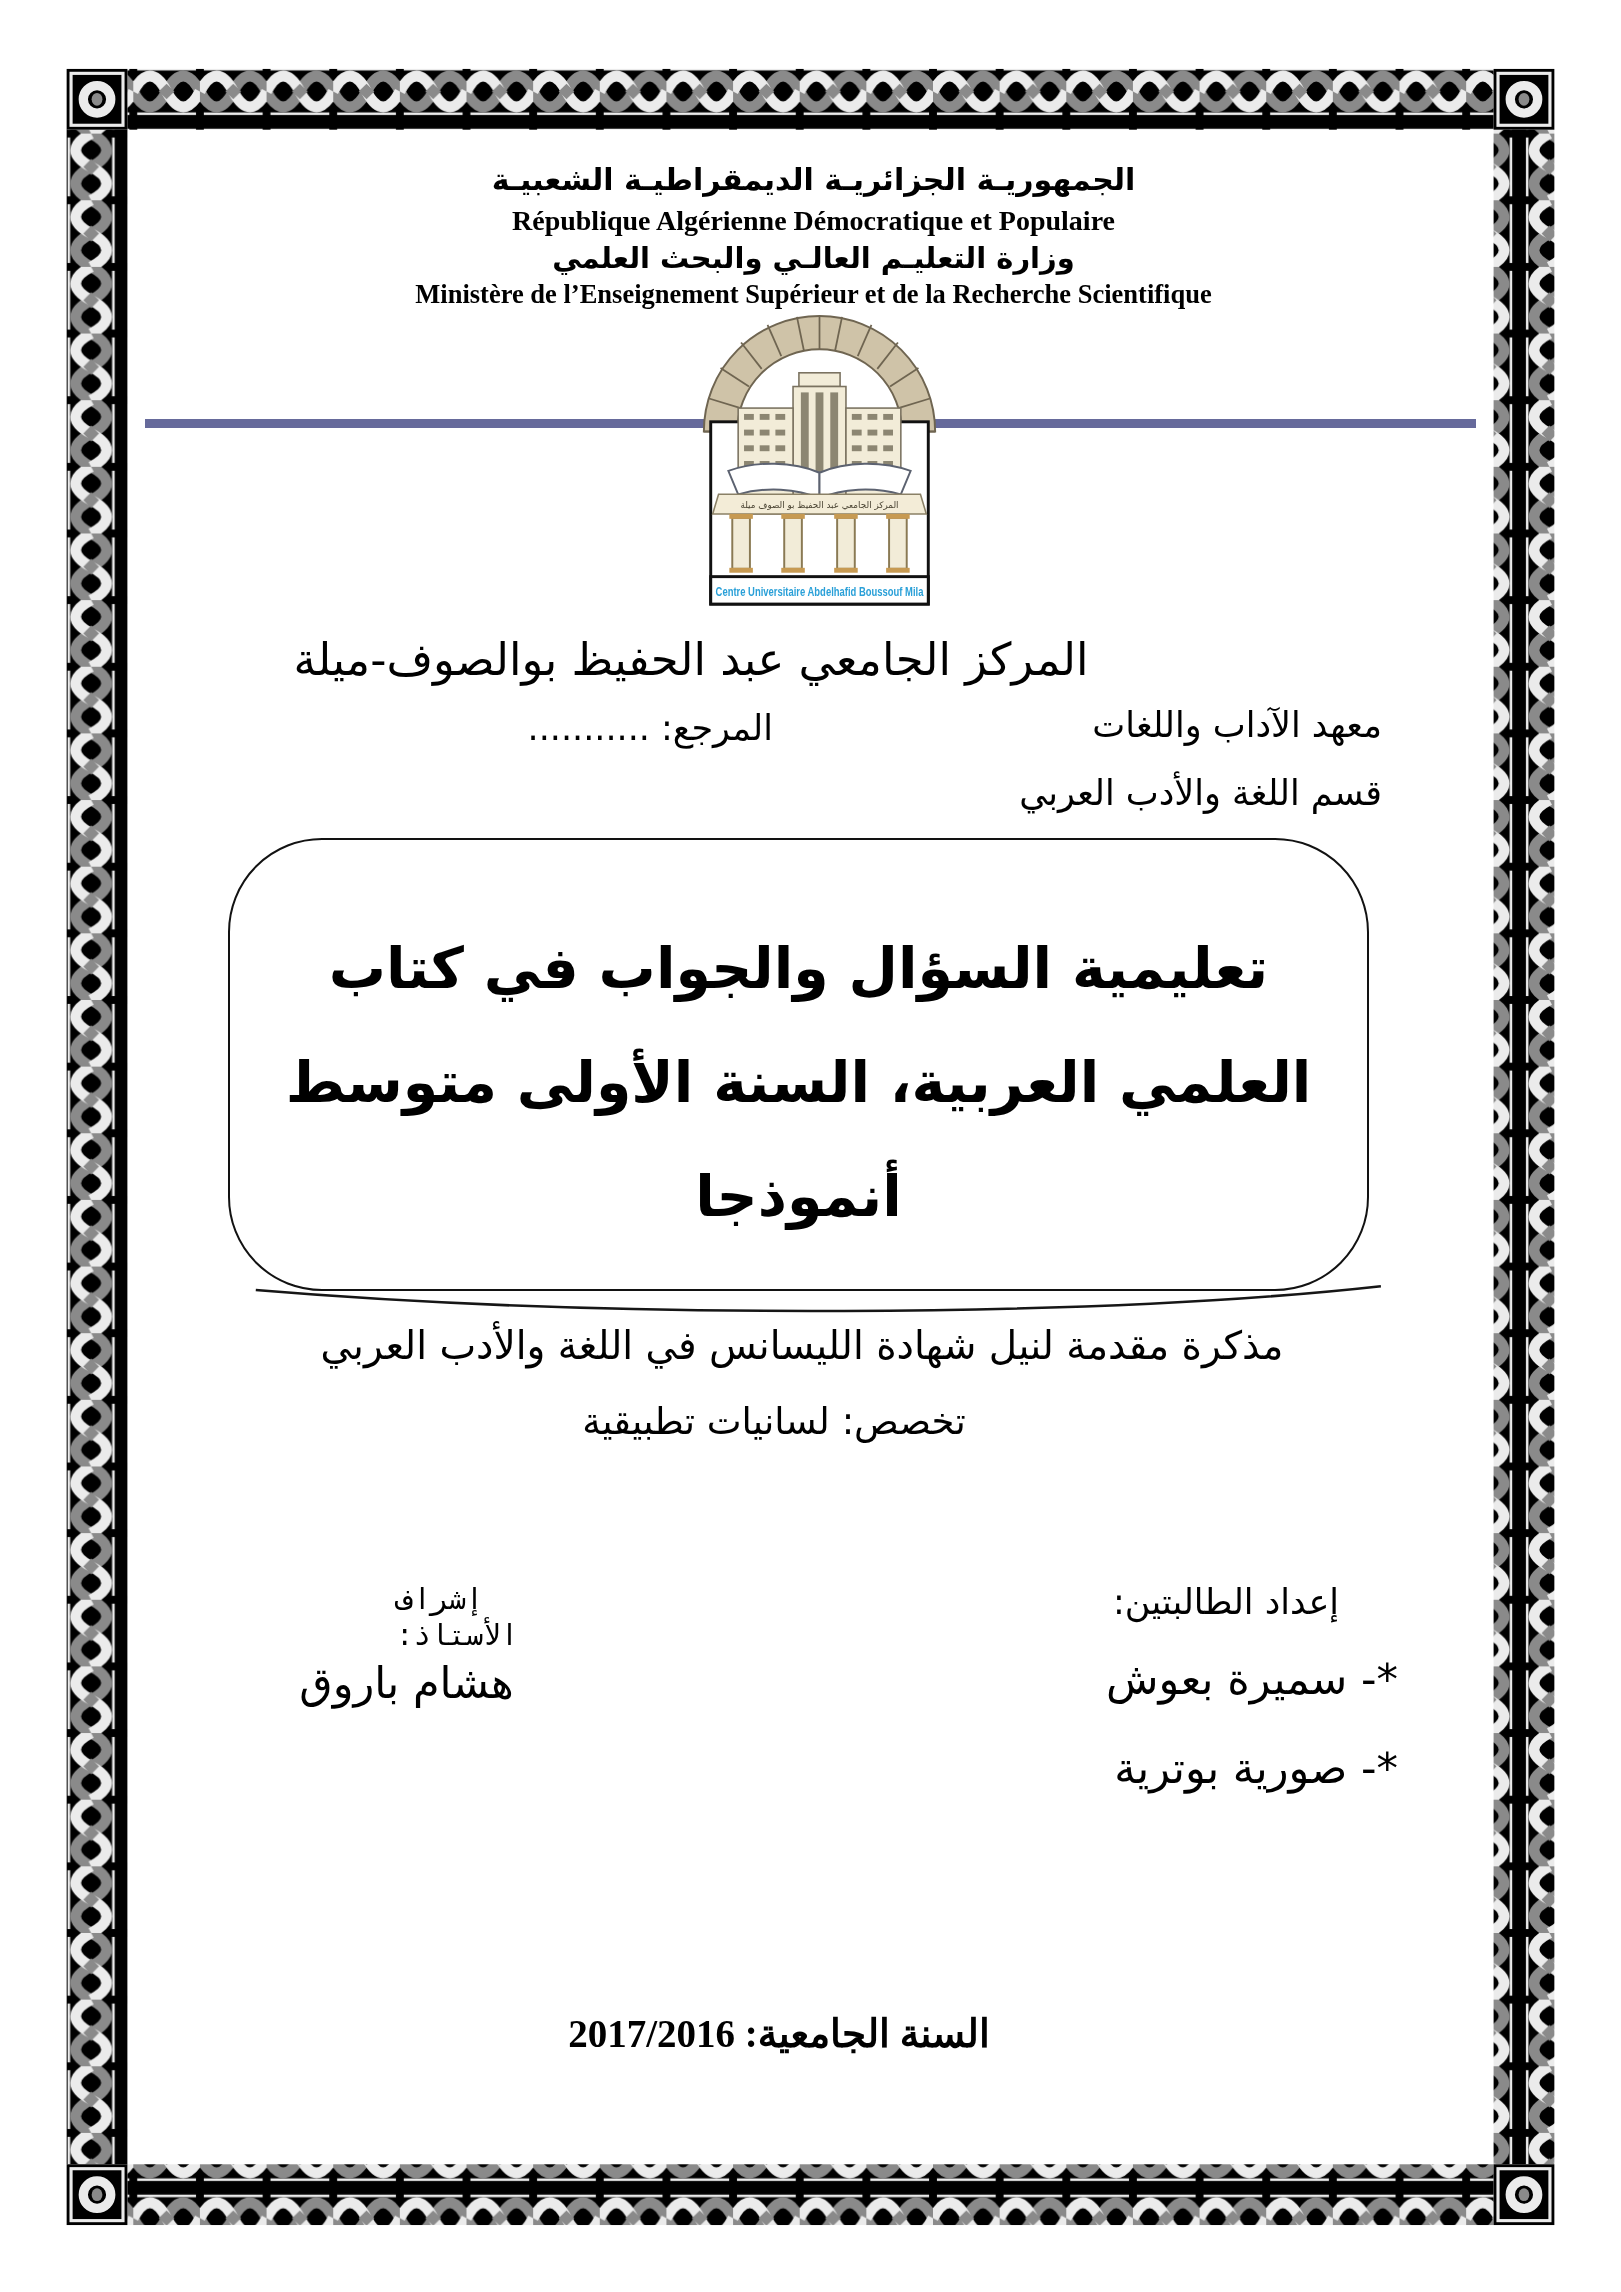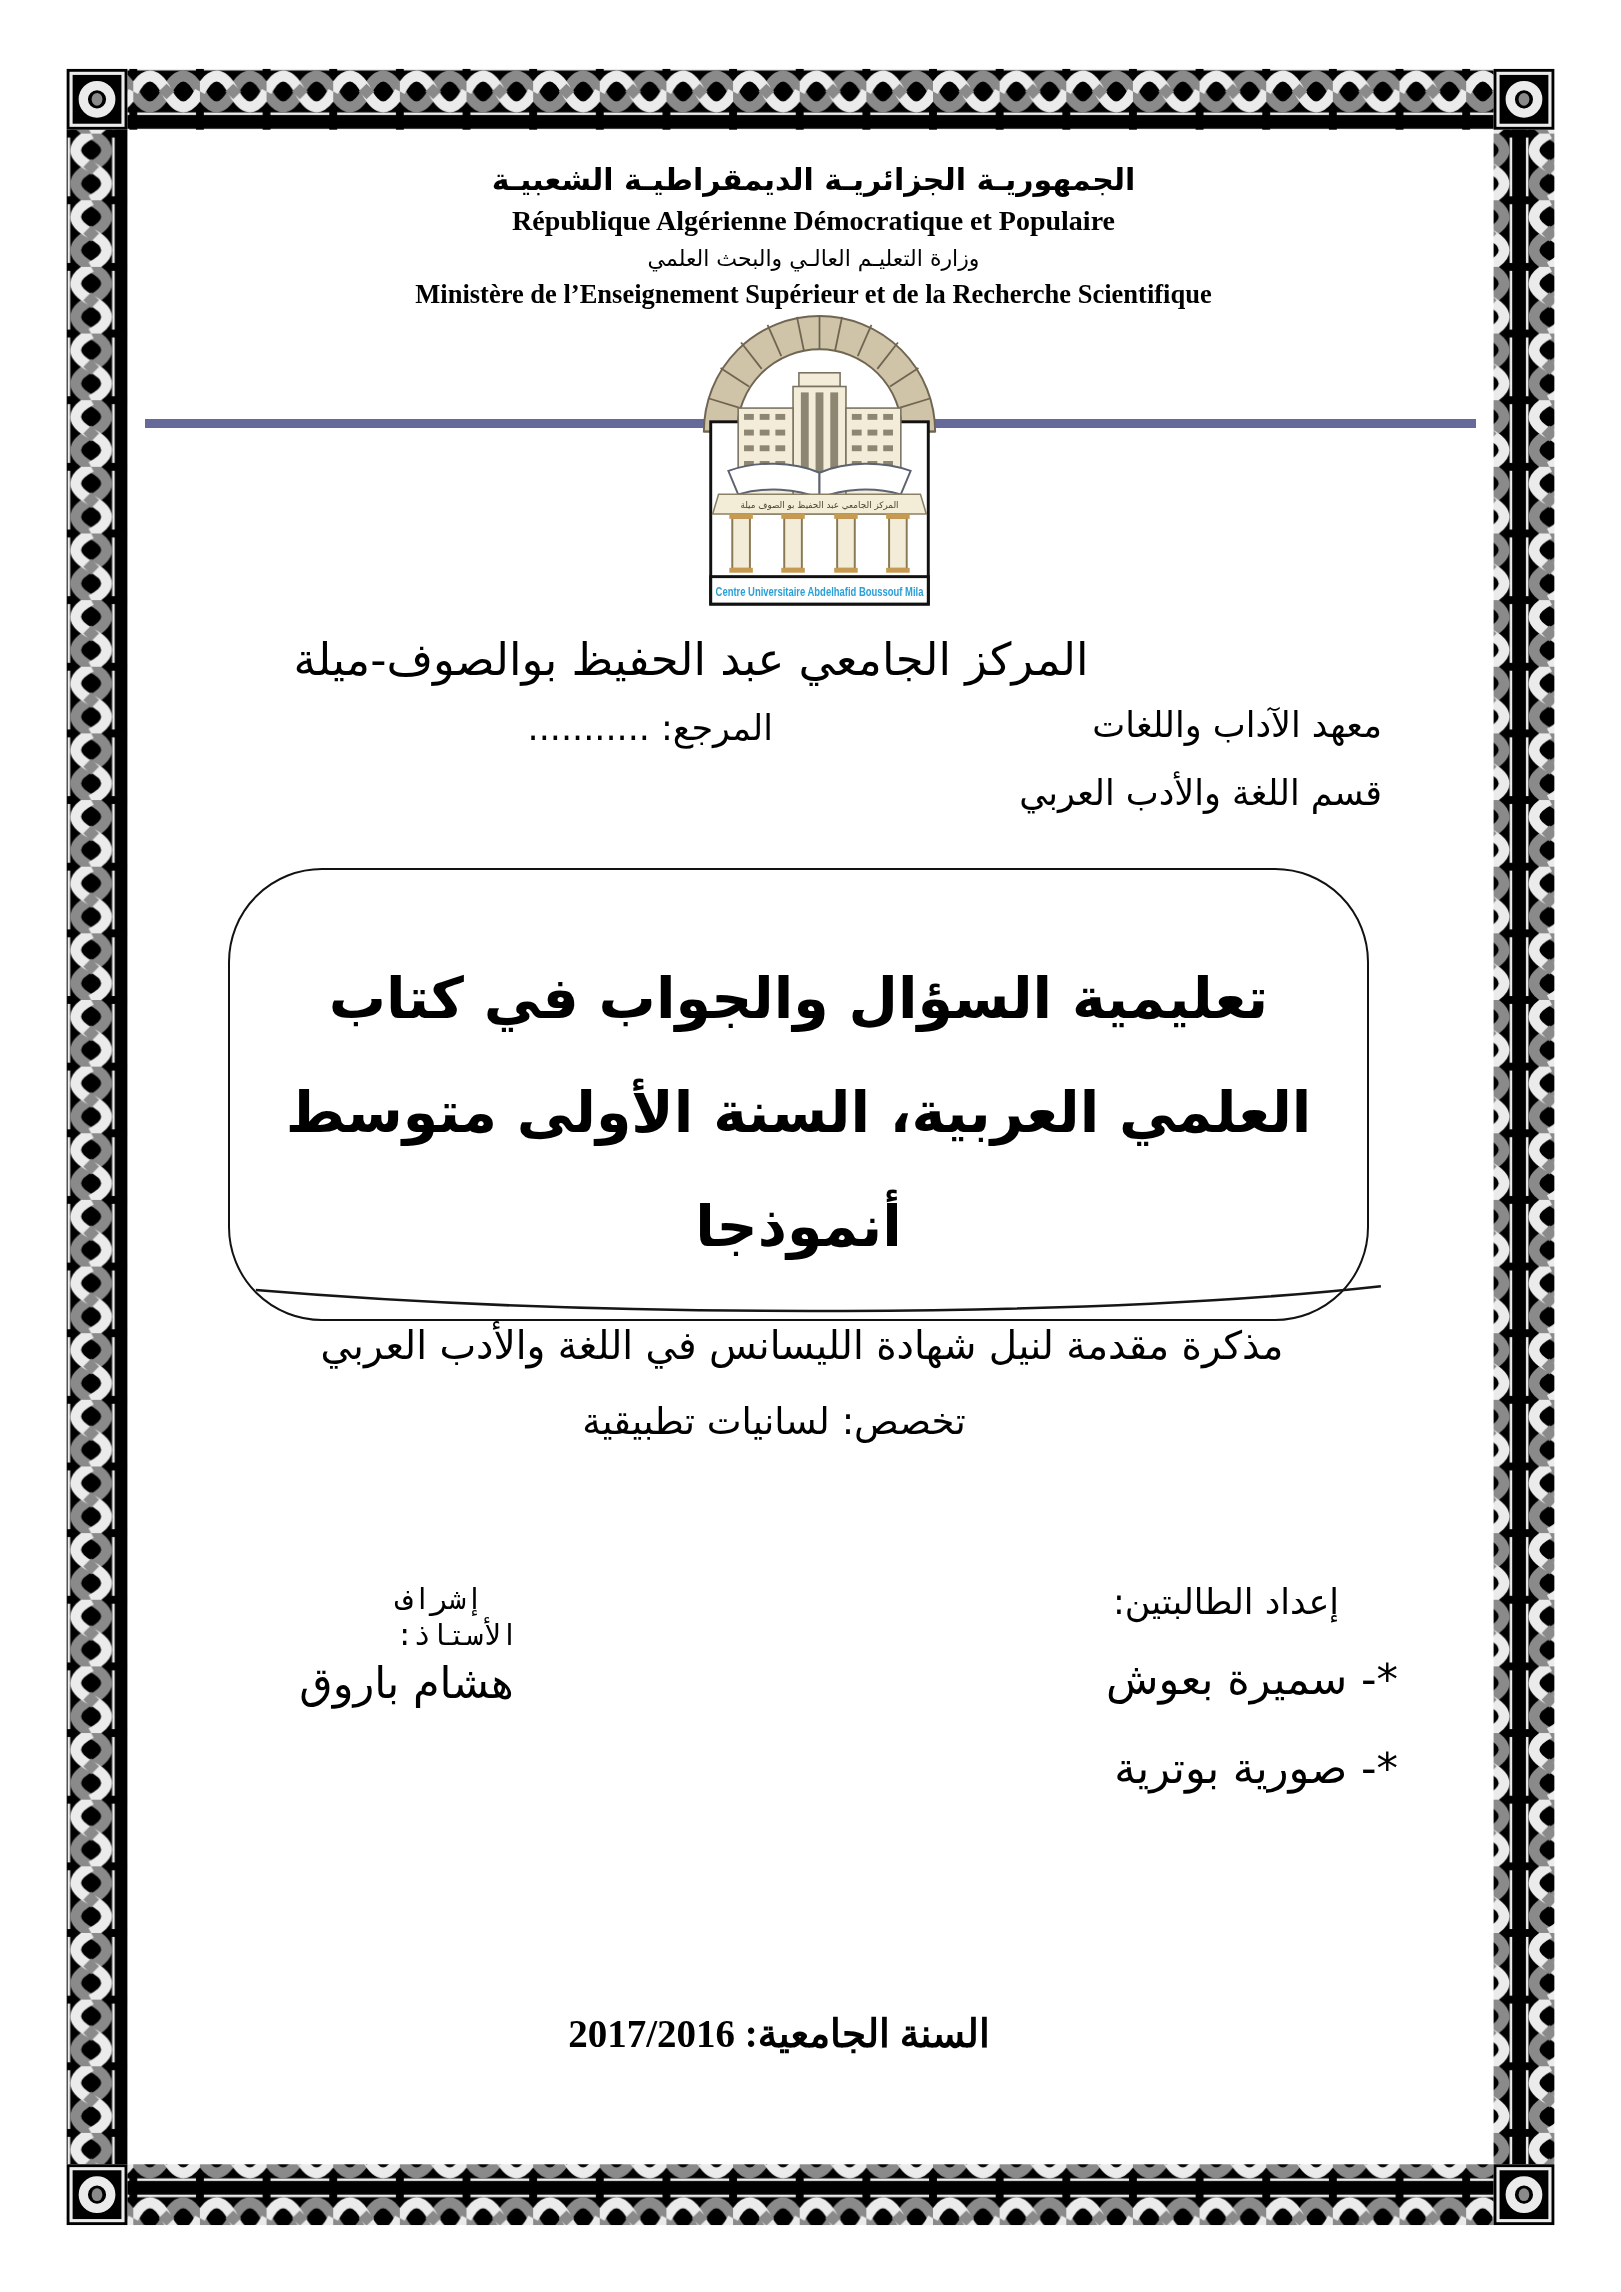--- a/index.html
+++ b/index.html
@@ -13,42 +13,41 @@
   }
   .abs{position:absolute;}
   .rtl{direction:rtl;unicode-bidi:embed;}
   .ar{font-family:"DejaVu Sans",sans-serif;}
   .fr{font-family:"Liberation Serif","DejaVu Serif",serif;}
 
   
   .header{left:147px;top:157px;width:1333px;text-align:center;}
   .h-ar1{font-size:30px;font-weight:bold;line-height:45px;}
   .h-fr1{font-size:28px;font-weight:bold;line-height:37px;}
-  .h-ar2{font-size:22px;font-weight:normal;line-height:39px;}
+  .h-ar2{font-size:29px;font-weight:bold;line-height:39px;}
   .h-fr2{font-size:26.5px;font-weight:bold;line-height:33px;}
 
   
   .divider{left:145px;top:419px;width:1331px;height:8.8px;background:#666a9b;}
 
   
   .logo{left:695px;top:314px;width:249px;height:294px;z-index:3;}
 
   
   .univ-name{left:245px;top:625px;width:892px;font-size:45px;line-height:69px;text-align:center;}
   .institute{top:700px;right:239px;font-size:35px;line-height:51px;}
   .reference{left:410px;top:708px;width:363px;font-size:35px;}
   .department{top:768px;right:239px;font-size:35px;line-height:51px;}
 
   
   .title-box{
     left:228px;top:838px;width:1141px;height:453px;
     border:2.9px solid #121212;border-radius:94px;
     box-sizing:border-box;
     text-align:center;
-    margin-top:30px;
   }
   .title-text{
     margin-top:71px;
     font-size:57px;font-weight:bold;line-height:114px;
     direction:rtl;
   }
 
   .subtitle{left:127px;top:1323px;width:1294px;font-size:39px;text-align:center;padding-left:28px;}
   .specialty{left:127px;top:1400px;width:1294px;font-size:37px;text-align:center;}
 

